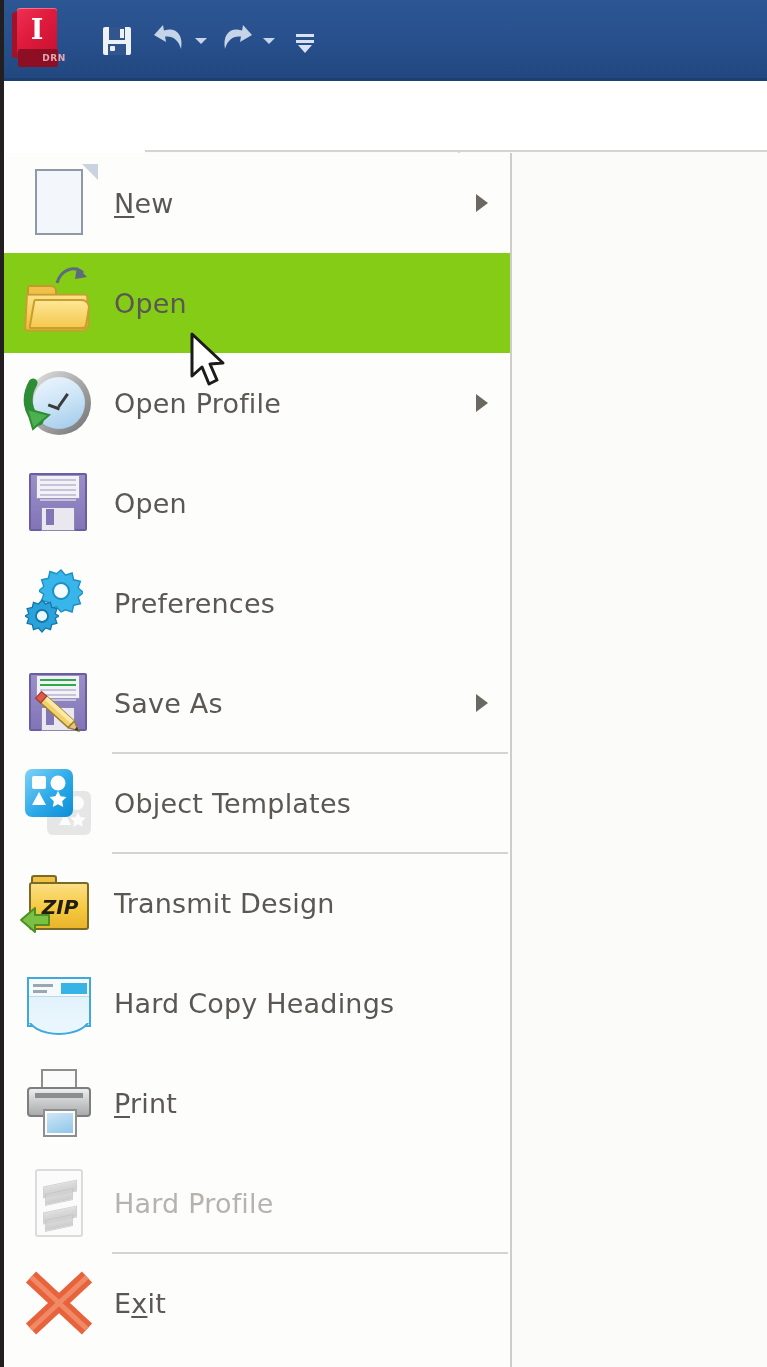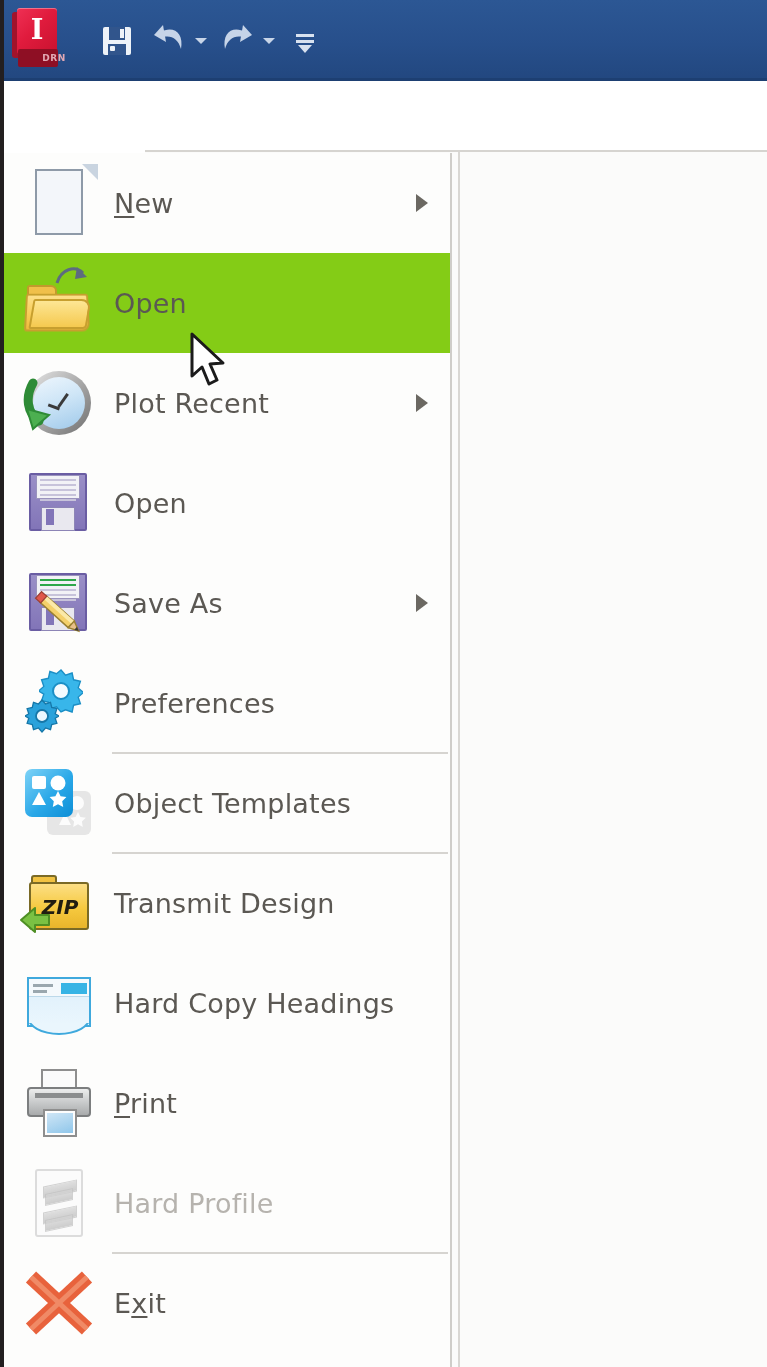--- a/index.html
+++ b/index.html
@@ -136,21 +136,21 @@
     position:absolute;left:145px;top:152px;width:622px;height:1215px;
     background:#fbfbfa;z-index:5;
   }
   .canvas-vline{
     position:absolute;left:458px;top:152px;width:2px;height:1215px;
     background:#d9d7d3;z-index:6;
   }
 
   
   .menu-panel{
-    position:absolute;left:4px;top:153px;width:448px;height:1214px;
+    position:absolute;left:4px;top:153px;width:508px;height:1214px;
     background:#fdfdfc;
     border-right:2px solid #cfcdc9;
     z-index:40;
     box-sizing:border-box;
   }
 
   .menu-item{
     position:relative;
     height:100px;
     display:flex;align-items:center;
@@ -467,39 +467,58 @@
     <div class="hand1"></div>
             <div class="hand2"></div>
     <div class="garrow">
       <svg width="44" height="56" viewBox="0 0 44 56">
         <path d="M10 8 C 2 22, 4 38, 16 46" stroke="#2e8b36" stroke-width="9" fill="none" stroke-linecap="round"></path>
         <path d="M4 34 L26 40 L10 54 Z" fill="#4caf50" stroke="#2e8b36" stroke-width="2"></path>
       </svg>
     </div>
   </div>
         </div>
-        <span class="mi-label">Plot Recent</span>
+        <span class="mi-label">Open Profile</span>
         <div class="mi-arrow"></div>
       </div>
       <div class="menu-item">
         <div class="mi-icon">
           <div class="ic ic-floppy">
     <div class="body"></div>
     <div class="top">
               <i></i>
               <i></i>
               <i></i>
               <i></i>
               <i></i>
             </div>
     <div class="shutter"></div>
             <div class="slot"></div>
   </div>
         </div>
         <span class="mi-label">Open</span>
+      </div>
+      <div class="menu-item">
+        <div class="mi-icon">
+          <div class="ic ic-gears">
+    <div class="g1">
+      <svg width="44" height="44" viewBox="0 0 44 44">
+        <path d="M22 1 l4.5 5.2 6.6-2.2 1.5 6.8 6.8 1.5-2.2 6.6 5.2 4.6-5.2 4.6 2.2 6.6-6.8 1.5-1.5 6.8-6.6-2.2L22 43l-4.5-5.2-6.6 2.2-1.5-6.8-6.8-1.5 2.2-6.6L-0.4 22l5.2-4.6-2.2-6.6 6.8-1.5 1.5-6.8 6.6 2.2z" fill="#38b6ea" stroke="#1b8fc6" stroke-width="1.4"></path>
+        <circle cx="22" cy="22" r="8" fill="#f4fbff" stroke="#1b8fc6" stroke-width="2"></circle>
+      </svg>
+    </div>
+    <div class="g2">
+      <svg width="34" height="34" viewBox="0 0 34 34">
+        <path d="M17 1 l3.5 4 5-1.7 1.2 5.2 5.2 1.2-1.7 5L34 17l-3.8 2.3 1.7 5-5.2 1.2-1.2 5.2-5-1.7L17 33l-3.5-4-5 1.7-1.2-5.2L2.1 24.3l1.7-5L0 17l3.8-2.3-1.7-5 5.2-1.2L8.5 3.3l5 1.7z" fill="#2aa2db" stroke="#1677a8" stroke-width="1.3"></path>
+        <circle cx="17" cy="17" r="6" fill="#eaf7ff" stroke="#1677a8" stroke-width="1.8"></circle>
+      </svg>
+    </div>
+  </div>
+        </div>
+        <span class="mi-label">Preferences</span>
       </div>
       <div class="menu-item">
         <div class="mi-icon">
           <div class="ic ic-floppy">
     <div class="body"></div>
     <div class="top green">
               <i></i>
               <i></i>
               <i></i>
               <i></i>
@@ -517,39 +536,20 @@
           <rect x="0" y="20" width="7" height="9" fill="#e0574b" stroke="#9a3f36" stroke-width="1.2"></rect>
         </g>
       </svg>
     </div>
   </div>
         </div>
         <span class="mi-label">Save As</span>
         <div class="mi-arrow"></div>
       </div>
       <div class="menu-item">
-        <div class="mi-icon">
-          <div class="ic ic-gears">
-    <div class="g1">
-      <svg width="44" height="44" viewBox="0 0 44 44">
-        <path d="M22 1 l4.5 5.2 6.6-2.2 1.5 6.8 6.8 1.5-2.2 6.6 5.2 4.6-5.2 4.6 2.2 6.6-6.8 1.5-1.5 6.8-6.6-2.2L22 43l-4.5-5.2-6.6 2.2-1.5-6.8-6.8-1.5 2.2-6.6L-0.4 22l5.2-4.6-2.2-6.6 6.8-1.5 1.5-6.8 6.6 2.2z" fill="#38b6ea" stroke="#1b8fc6" stroke-width="1.4"></path>
-        <circle cx="22" cy="22" r="8" fill="#f4fbff" stroke="#1b8fc6" stroke-width="2"></circle>
-      </svg>
-    </div>
-    <div class="g2">
-      <svg width="34" height="34" viewBox="0 0 34 34">
-        <path d="M17 1 l3.5 4 5-1.7 1.2 5.2 5.2 1.2-1.7 5L34 17l-3.8 2.3 1.7 5-5.2 1.2-1.2 5.2-5-1.7L17 33l-3.5-4-5 1.7-1.2-5.2L2.1 24.3l1.7-5L0 17l3.8-2.3-1.7-5 5.2-1.2L8.5 3.3l5 1.7z" fill="#2aa2db" stroke="#1677a8" stroke-width="1.3"></path>
-        <circle cx="17" cy="17" r="6" fill="#eaf7ff" stroke="#1677a8" stroke-width="1.8"></circle>
-      </svg>
-    </div>
-  </div>
-        </div>
-        <span class="mi-label">Preferences</span>
-      </div>
-      <div class="menu-item">
         <div class="mi-sep"></div>
         <div class="mi-icon">
           <div class="ic ic-tmpl">
     <div class="back"></div>
     <div class="backshapes">
       <svg width="44" height="44" viewBox="0 0 44 44">
         <circle cx="30" cy="12" r="7" fill="#fcfcfc"></circle>
         <path d="M12 34 L18 22 L24 34 Z" fill="#fcfcfc"></path>
         <path d="M31 21 l2.4 4.9 5.4.8-3.9 3.8.9 5.4-4.8-2.6-4.8 2.6.9-5.4-3.9-3.8 5.4-.8z" fill="#fcfcfc"></path>
       </svg>

